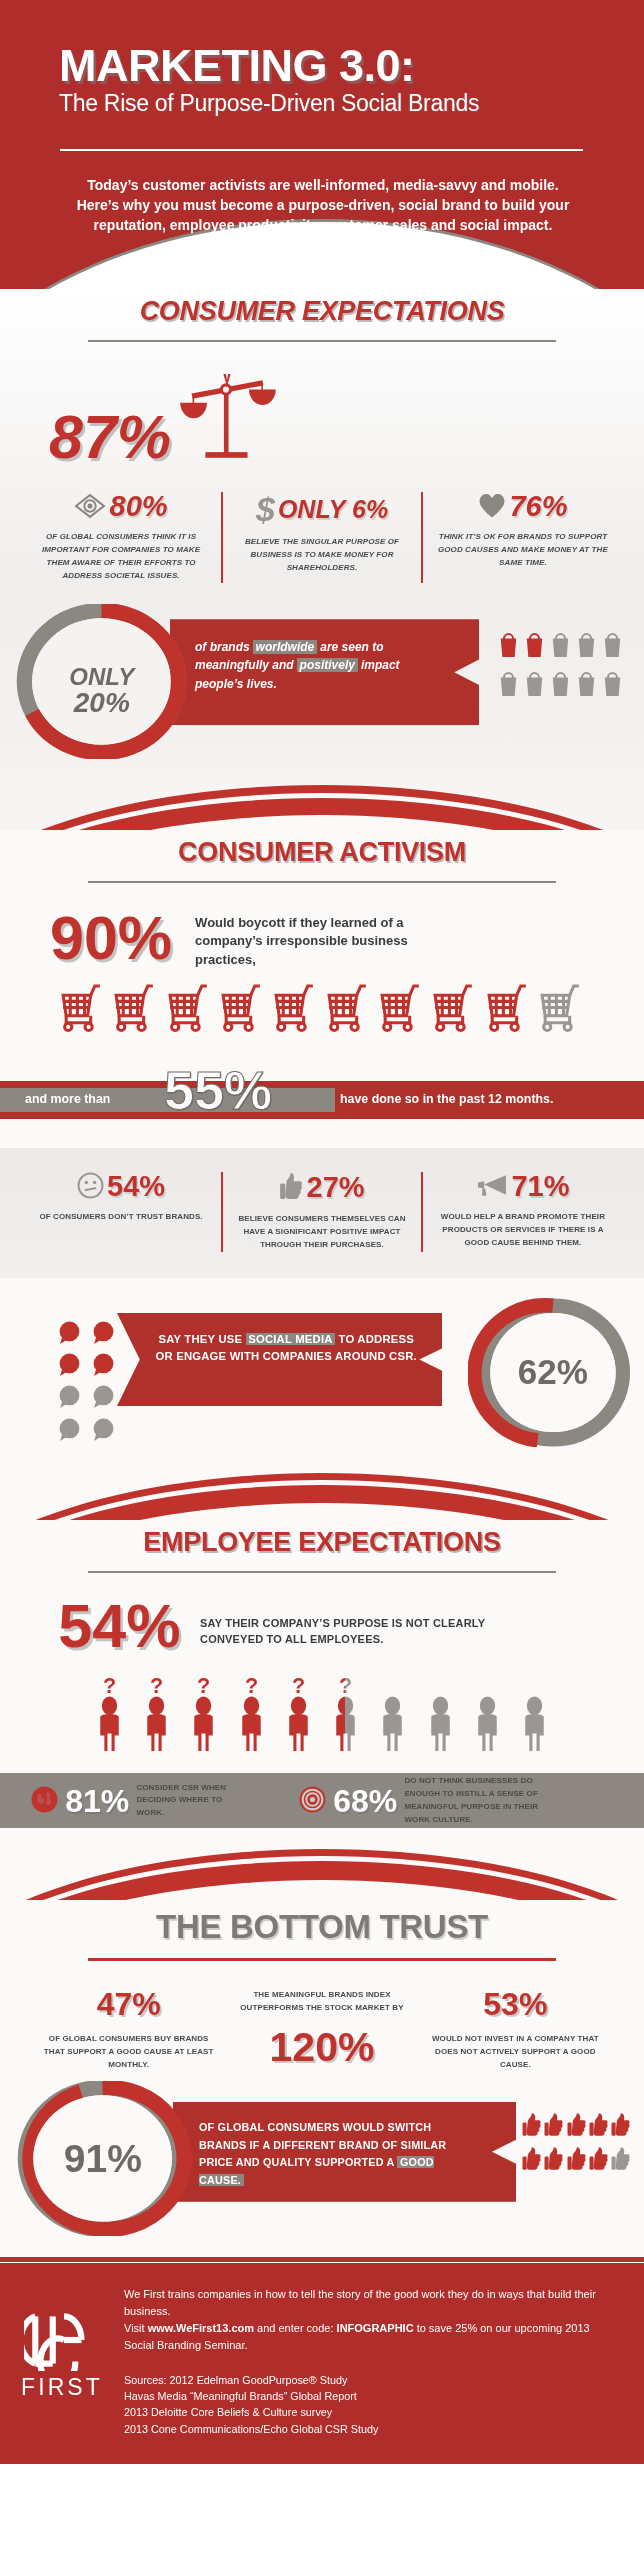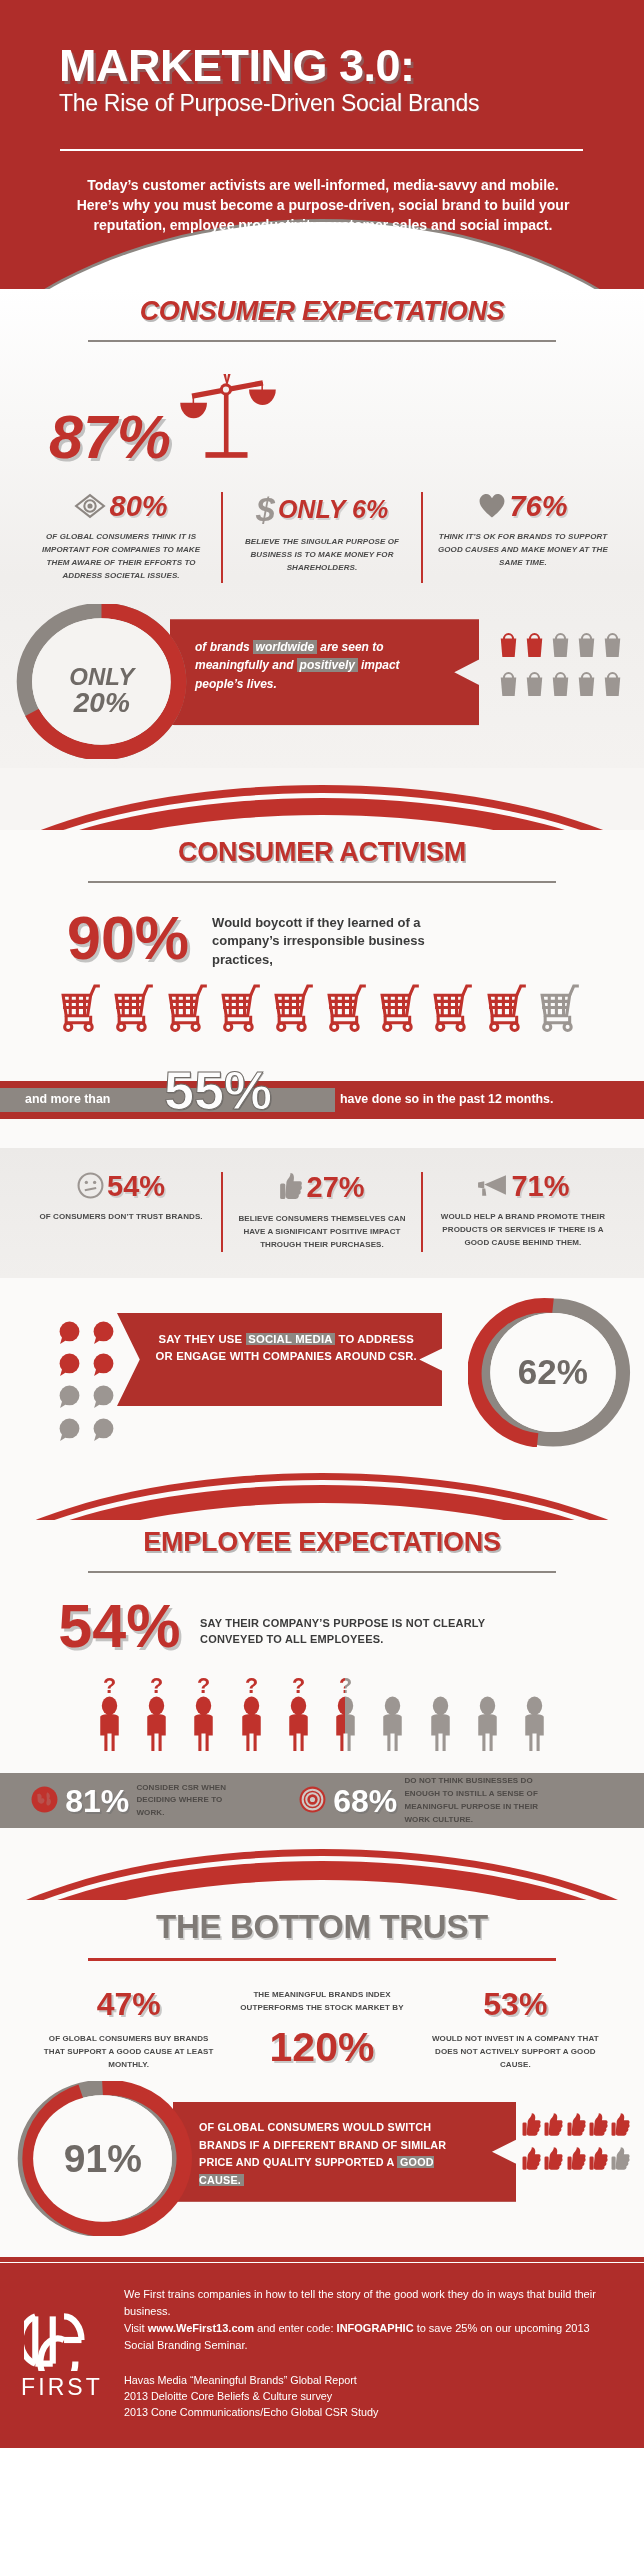--- a/index.html
+++ b/index.html
@@ -321,21 +321,21 @@
     <div style="position:absolute;left:-12%;top:25px;width:124%;height:155px;border-radius:50% 50% 0 0/100% 100% 0 0;background:#fbfaf9;"></div>
     <div style="position:absolute;left:-12%;top:30px;width:124%;height:155px;border-radius:50% 50% 0 0/100% 100% 0 0;background:#C0322C;"></div>
     <div style="position:absolute;left:-12%;top:47px;width:124%;height:155px;border-radius:50% 50% 0 0/100% 100% 0 0;background:#fbfaf9;"></div>
   </div>
 
   <div class="sec" style="background:linear-gradient(#fbfaf9,#fbfaf9);">
     <div class="sec-title">CONSUMER ACTIVISM</div>
     <div class="rule-gray"></div>
 
     <div class="hero" style="padding-top:25px;">
-      <div class="big" style="margin-left:18px;">90%</div>
+      <div class="big" style="margin-left:1px;">90%</div>
       <div class="txt" style="max-width:247px;margin-left:23px;">Would boycott if they learned of a company’s irresponsible business practices,</div>
     </div>
 
     <div class="picto" style="margin-top:12.4px;gap:6.2px;">
       <span><svg width="47" height="50" viewBox="0 0 92 98">
             <g fill="none" stroke="#C0322C" stroke-width="6">
               <path d="M8 26 H62 L56 66 H14 Z"></path>
               <path d="M62 26 L70 8 L80 8"></path>
               <path d="M14 66 L14 80 H62 L62 66"></path>
               <circle cx="18" cy="88" r="7"></circle>
@@ -749,20 +749,21 @@
         </svg>
       </span>
       <div class="footer-first">FIRST</div>
     </div>
     <div class="footer-body">
       <div class="footer-p">We First trains companies in how to tell the story of the good work they do in ways that build their business.</div>
       <div class="footer-p">
         <span>Visit </span><b>www.WeFirst13.com</b><span> and enter code: </span><b>INFOGRAPHIC</b><span> to save 25% on our upcoming 2013 Social Branding Seminar.</span>
       </div>
       <div class="footer-src">
+        <div>Sources: 2012 Edelman GoodPurpose® Study</div>
         <div>Havas Media “Meaningful Brands” Global Report</div>
         <div>2013 Deloitte Core Beliefs &amp; Culture survey</div>
         <div>2013 Cone Communications/Echo Global CSR Study</div>
       </div>
     </div>
   </div>
 </div>
 
 
 </body></html>

